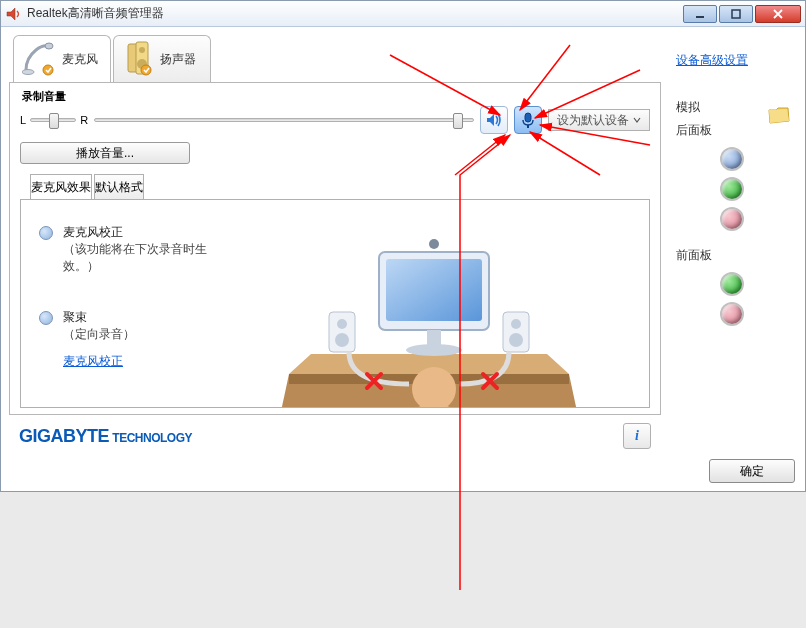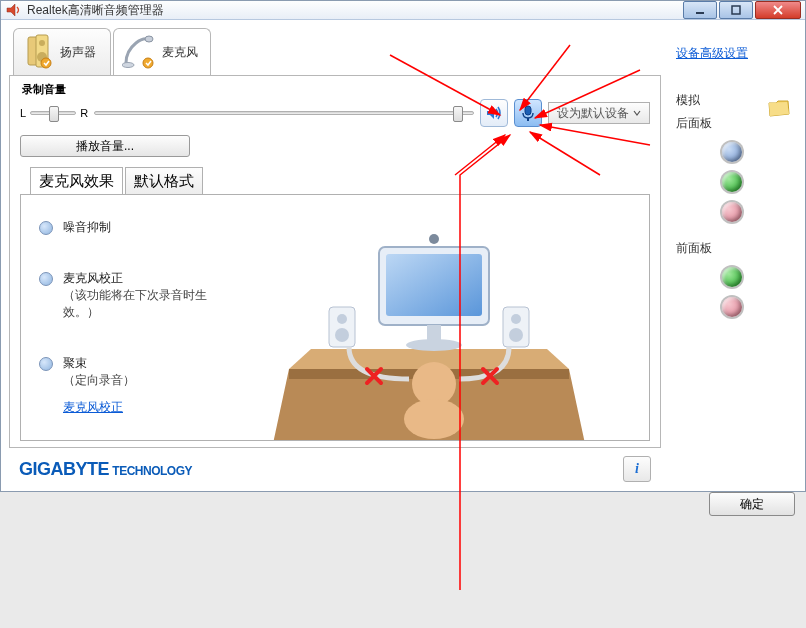--- a/index.html
+++ b/index.html
@@ -28,21 +28,21 @@
 .slider{height:4px;background:linear-gradient(#d0d0d0,#f2f2f2);border:1px solid #b0b0b0;border-radius:2px;position:relative}
 .slider.small{width:46px}
 .slider.big{flex:1}
 .thumb{position:absolute;top:-6px;width:10px;height:16px;background:linear-gradient(#f7f7f7,#dcdcdc);border:1px solid #8a8a8a;border-radius:2px}
 .iconbtn{width:28px;height:28px;border:1px solid #9fb9d8;border-radius:4px;background:linear-gradient(#fefefe,#e3ecf8);display:flex;align-items:center;justify-content:center;cursor:pointer}
 .iconbtn.mic{background:linear-gradient(#cfe5ff,#8dbdf2);border-color:#5a8fd0}
 .defbtn{height:22px;border:1px solid #b0b0b0;background:linear-gradient(#fdfdfd,#e8e8e8);padding:0 8px;display:flex;align-items:center;gap:4px;color:#555;cursor:pointer}
 .playrow{display:flex;justify-content:flex-start;margin-bottom:10px}
 .playbtn{width:170px;height:22px;border:1px solid #9a9a9a;background:linear-gradient(#fdfdfd,#e6e6e6);border-radius:3px;cursor:pointer}
 .subtabs{display:flex;gap:2px;margin-left:10px}
-.subtab{padding:4px 8px;border:1px solid #b0b0b0;border-bottom:none;background:linear-gradient(#fdfdfd,#ececec);cursor:pointer;font-size:15px}
+.subtab{padding:4px 0;border:1px solid #b0b0b0;border-bottom:none;background:linear-gradient(#fdfdfd,#ececec);cursor:pointer;font-size:12px}
 .subtab.active{background:#fff}
 .effectsbox{border:1px solid #b0b0b0;margin-top:-1px;flex:1;padding:24px 18px;display:flex;gap:10px;position:relative;overflow:hidden}
 .optcol{width:190px;display:flex;flex-direction:column;gap:34px}
 .opt{display:flex;gap:10px}
 .radio{width:14px;height:14px;border:1px solid #7a93b8;border-radius:50%;background:radial-gradient(circle at 35% 35%,#d7e7fb,#90b5df);flex-shrink:0;margin-top:2px}
 .opt .txt{color:#222}
 .opt .sub{color:#444;display:block}
 .linkb{color:#0b5bd6;text-decoration:underline;cursor:pointer;margin-left:24px;margin-top:10px;display:inline-block}
 .illus{flex:1;position:relative}
 .jack{width:20px;height:20px;border-radius:50%;margin:10px auto;display:block;box-shadow:inset -2px -2px 4px rgba(0,0,0,.35),inset 2px 2px 3px rgba(255,255,255,.6),0 0 0 2px #c0c0c0}
@@ -86,45 +86,45 @@
           <svg width="12" height="10">
             <path d="M2 1 L10 9 M10 1 L2 9" stroke="#fff" stroke-width="1.8"></path>
           </svg>
         </div>
     </div>
   </div>
 
   <div class="body">
     <div class="leftpane">
       <div class="devtabs">
+        <div class="devtab active">
+          <span>
+            <svg width="34" height="36">
+                <path d="M4 30 Q4 18 14 10 Q20 5 26 6" fill="none" stroke="#9aa4b2" stroke-width="3" stroke-linecap="round"></path>
+                <ellipse cx="27" cy="6" rx="4" ry="3" fill="#c8cfda" stroke="#8a94a3"></ellipse>
+                <ellipse cx="6" cy="32" rx="6" ry="2.5" fill="#cfd6e0" stroke="#9aa4b2"></ellipse>
+                <circle cx="26" cy="30" r="5" fill="#f0a92f" stroke="#c77f15"></circle>
+                <path d="M24 30 l2 2 l3 -4" stroke="#fff" stroke-width="1.5" fill="none"></path>
+              </svg>
+          </span>
+          <span class="lbl">麦克风</span>
+        </div>
         <div class="devtab">
           <span>
             <svg width="32" height="36">
                 <rect x="6" y="4" width="10" height="28" rx="2" fill="#e8c978" stroke="#b59b50"></rect>
                 <rect x="14" y="2" width="12" height="32" rx="2" fill="#f2d987" stroke="#b59b50"></rect>
                 <circle cx="20" cy="10" r="3" fill="#c9ad5d"></circle>
                 <circle cx="20" cy="24" r="5" fill="#c9ad5d"></circle>
                 <circle cx="24" cy="30" r="5" fill="#f0a92f" stroke="#c77f15"></circle>
                 <path d="M22 30 l2 2 l3 -4" stroke="#fff" stroke-width="1.5" fill="none"></path>
               </svg>
           </span>
           <span class="lbl">扬声器</span>
         </div>
-        <div class="devtab active">
-          <span>
-            <svg width="34" height="36">
-                <path d="M4 30 Q4 18 14 10 Q20 5 26 6" fill="none" stroke="#9aa4b2" stroke-width="3" stroke-linecap="round"></path>
-                <ellipse cx="27" cy="6" rx="4" ry="3" fill="#c8cfda" stroke="#8a94a3"></ellipse>
-                <ellipse cx="6" cy="32" rx="6" ry="2.5" fill="#cfd6e0" stroke="#9aa4b2"></ellipse>
-                <circle cx="26" cy="30" r="5" fill="#f0a92f" stroke="#c77f15"></circle>
-                <path d="M24 30 l2 2 l3 -4" stroke="#fff" stroke-width="1.5" fill="none"></path>
-              </svg>
-          </span>
-          <span class="lbl">麦克风</span>
-        </div>
       </div>
 
       <div class="mainbox">
         <div class="reclabel">录制音量</div>
         <div class="volrow">
           <div class="balwrap">
             <span>L</span>
             <div class="slider small">
                 <div class="thumb" style="left:18px"></div>
               </div>
@@ -159,24 +159,20 @@
           <button class="playbtn">播放音量...</button>
         </div>
 
         <div class="subtabs">
           <div class="subtab active">麦克风效果</div>
           <div class="subtab">默认格式</div>
         </div>
 
         <div class="effectsbox">
           <div class="optcol">
-            <div class="opt">
-              <div class="radio"></div>
-              <div class="txt">噪音抑制</div>
-            </div>
             <div class="opt">
               <div class="radio"></div>
               <div>
                 <span class="txt">麦克风校正</span>
                 <span class="sub">（该功能将在下次录音时生效。）</span>
               </div>
             </div>
             <div>
               <div class="opt">
                 <div class="radio"></div>

